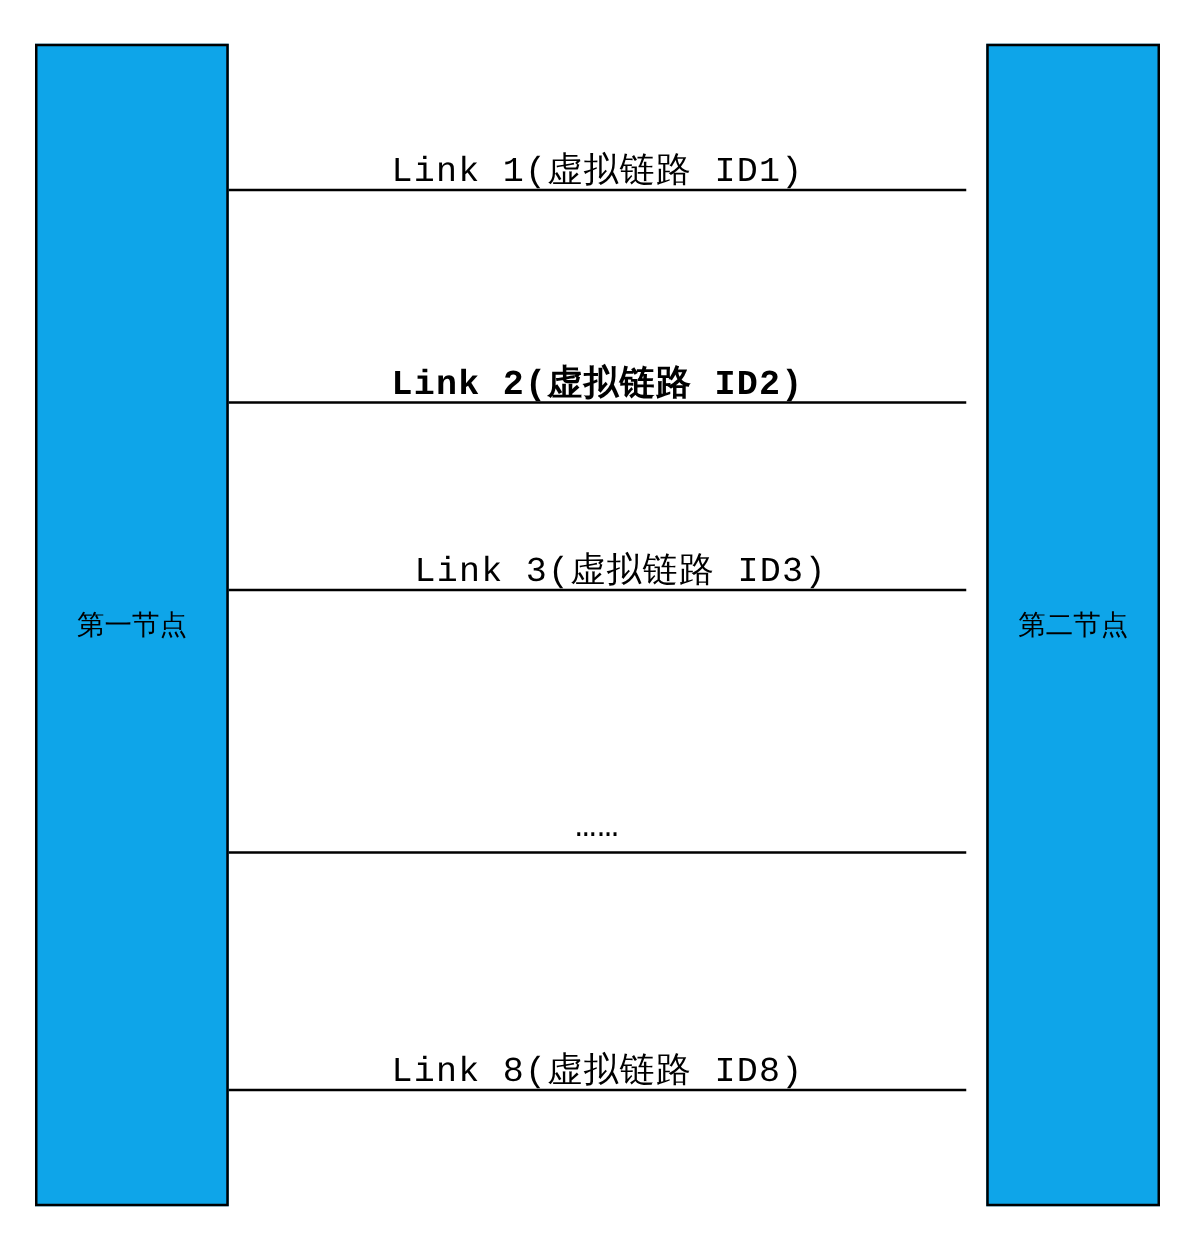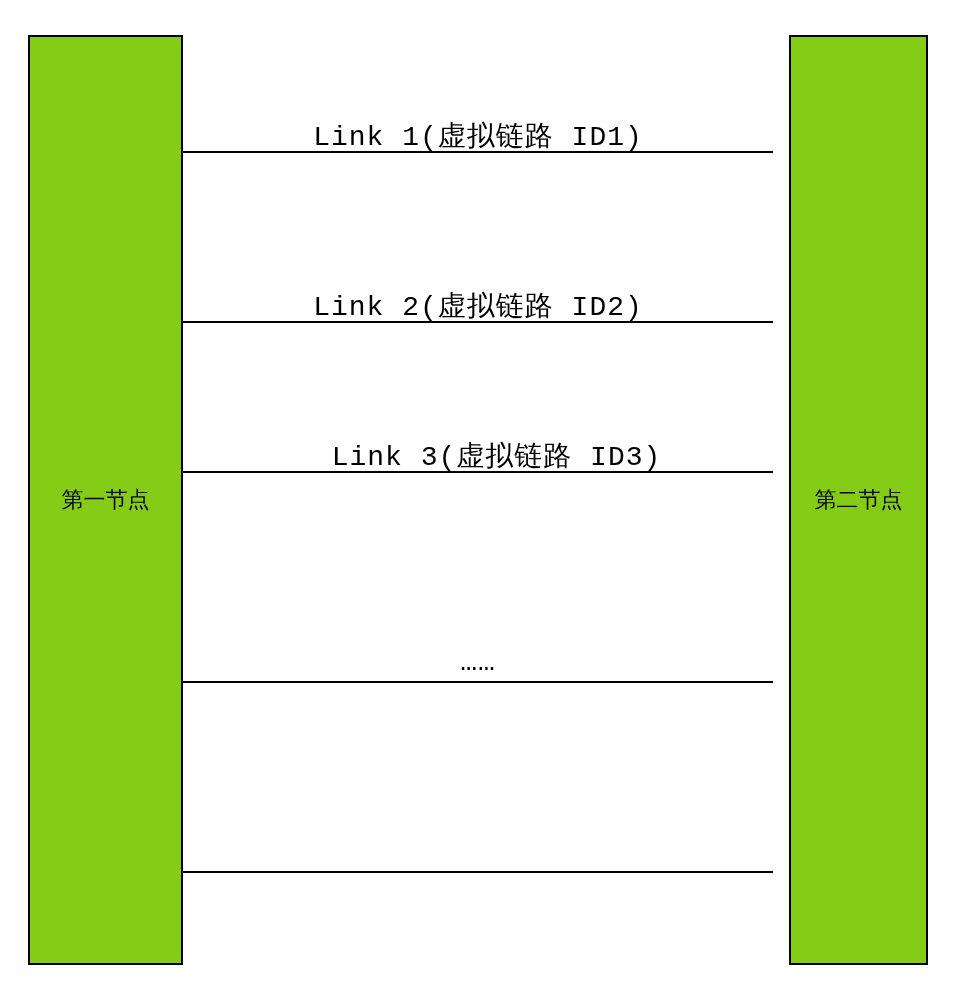--- a/index.html
+++ b/index.html
@@ -13,21 +13,21 @@
   .diagram {
     position: absolute;
     top: 35px;
     left: 28px;
     width: 900px;
     height: 930px;
   }
   .node {
     position: absolute;
     border: 2px solid #000;
-    background: #84cc16;
+    background: #0ea5e9;
     display: flex;
     align-items: center;
     justify-content: center;
     font-size: 22px;
     writing-mode: horizontal-tb;
   }
   .node-left {
     left: 0;
     top: 0;
     width: 155px;
@@ -64,24 +64,25 @@
     <span>第一节点</span>
   </div>
 
   <div class="node node-right">
     <span>第二节点</span>
   </div>
 
   <div class="link-label" style="top:82px;">Link 1(虚拟链路 ID1)</div>
   <div class="link-line" style="top:116px;"></div>
 
-  <div class="link-label" style="top:252px;">Link 2(虚拟链路 ID2)</div>
+  <div class="link-label" style="top:252px;font-weight:bold;">Link 2(虚拟链路 ID2)</div>
   <div class="link-line" style="top:286px;"></div>
 
   <div class="link-label" style="top:402px;padding-left:37px;">Link 3(虚拟链路 ID3)</div>
   <div class="link-line" style="top:436px;"></div>
 
   <div class="link-label" style="top:612px;">……</div>
   <div class="link-line" style="top:646px;"></div>
 
+  <div class="link-label" style="top:802px;">Link 8(虚拟链路 ID8)</div>
   <div class="link-line" style="top:836px;"></div>
 
 </div>
 
 </body></html>

